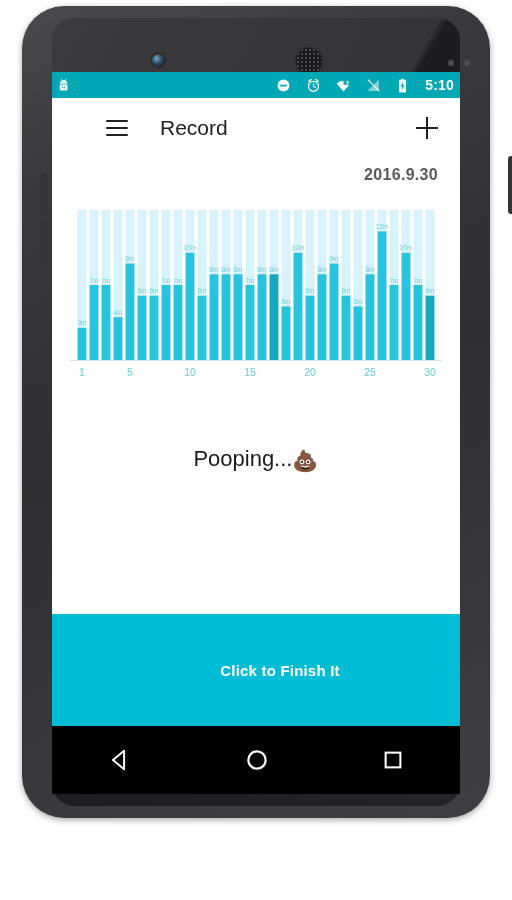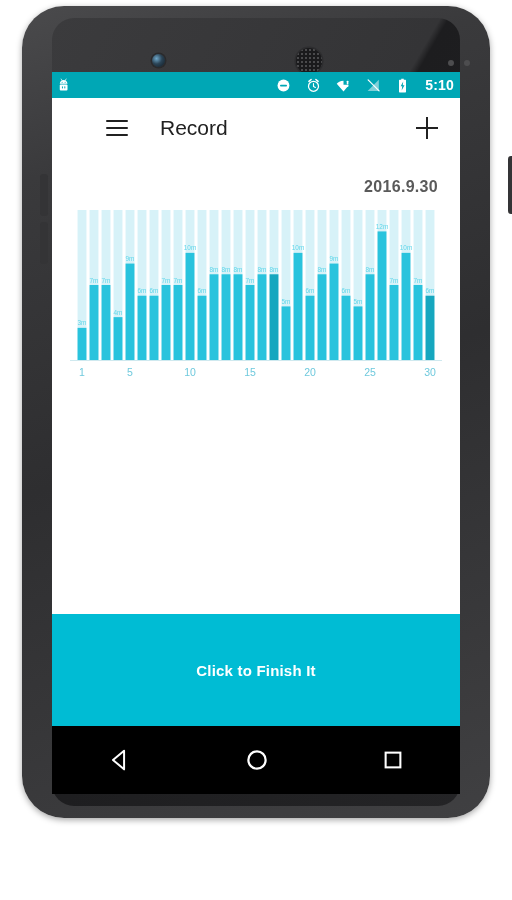--- a/index.html
+++ b/index.html
@@ -56,33 +56,33 @@
   .hamburger i{display:block;height:2px;background:#212121;border-radius:1px;}
   .tb-title{margin-left:32px;font-size:21px;color:#212121;font-weight:400;
             font-family:"Liberation Sans",sans-serif;}
   .tb-plus{margin-left:auto;margin-right:22px;position:relative;width:22px;height:22px;cursor:pointer;}
   .tb-plus:before,.tb-plus:after{content:"";position:absolute;background:#212121;}
   .tb-plus:before{left:0;top:10px;width:22px;height:2px;}
   .tb-plus:after{left:10px;top:0;width:2px;height:22px;}
 
   
   .content{position:relative;background:#ffffff;height:542px;}
-  .date{position:absolute;right:22px;top:20px;font-size:16px;font-weight:bold;color:#5a5a5a;
+  .date{position:absolute;right:22px;top:8px;font-size:16px;font-weight:bold;color:#5a5a5a;
         letter-spacing:.3px;}
 
   .chartwrap{position:absolute;left:0;top:48px;width:408px;height:180px;}
   .chart-svg{display:block;}
 
   .status-line{position:absolute;left:0;top:288px;width:408px;text-align:center;
                font-size:22px;color:#1c1c1c;}
   .poop{font-size:21px;vertical-align:-2px;}
 
   
   .finish-btn{position:absolute;left:0;top:542px;width:408px;height:112px;background:#00bcd4;
-              display:flex;align-items:center;justify-content:center;cursor:pointer;}
+              display:flex;align-items:center;justify-content:center;cursor:pointer;padding-left:24px;}
   .finish-btn span{color:#ffffff;font-size:15px;font-weight:bold;letter-spacing:.2px;}
 
   
   .navbar{position:absolute;left:0;top:654px;width:408px;height:68px;background:#000000;
           display:flex;align-items:center;justify-content:space-around;}
   .nav-ico{cursor:pointer;}
 </style>
 </head>
 <body>
 
@@ -250,20 +250,23 @@
             <text x="30" y="170" text-anchor="middle" font-size="10.5" font-family="&quot;Liberation Sans&quot;, sans-serif" fill="#6fc9dd">1</text>
             <text x="78" y="170" text-anchor="middle" font-size="10.5" font-family="&quot;Liberation Sans&quot;, sans-serif" fill="#6fc9dd">5</text>
             <text x="138" y="170" text-anchor="middle" font-size="10.5" font-family="&quot;Liberation Sans&quot;, sans-serif" fill="#6fc9dd">10</text>
             <text x="198" y="170" text-anchor="middle" font-size="10.5" font-family="&quot;Liberation Sans&quot;, sans-serif" fill="#6fc9dd">15</text>
             <text x="258" y="170" text-anchor="middle" font-size="10.5" font-family="&quot;Liberation Sans&quot;, sans-serif" fill="#6fc9dd">20</text>
             <text x="318" y="170" text-anchor="middle" font-size="10.5" font-family="&quot;Liberation Sans&quot;, sans-serif" fill="#6fc9dd">25</text>
             <text x="378" y="170" text-anchor="middle" font-size="10.5" font-family="&quot;Liberation Sans&quot;, sans-serif" fill="#6fc9dd">30</text>
           </svg>
       </div>
 
+      <div class="status-line">
+        <span>Pooping...</span><span class="poop">💩</span>
+      </div>
     </div>
 
     <div class="finish-btn">
       <span>Click to Finish It</span>
     </div>
 
     <div class="navbar">
       <svg class="nav-ico" width="28" height="28" viewBox="0 0 24 24">
         <path d="M15.5 4 L6 12 L15.5 20 Z" fill="none" stroke="#ffffff" stroke-width="1.7" stroke-linejoin="round"></path>
       </svg>

